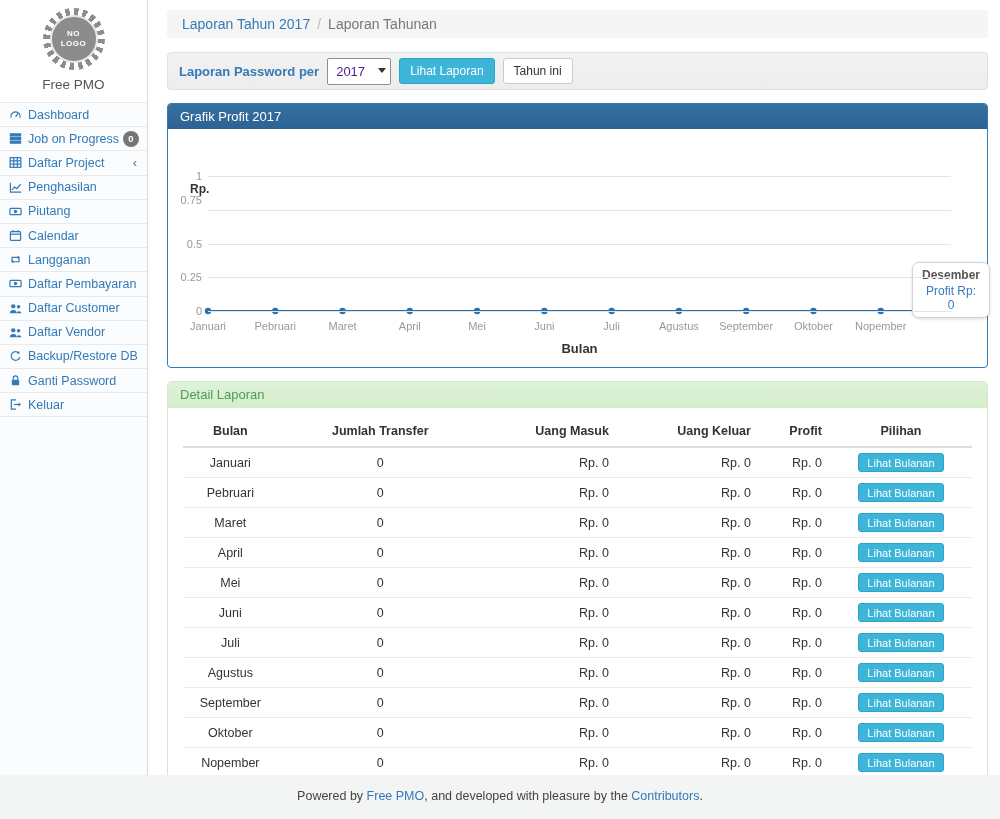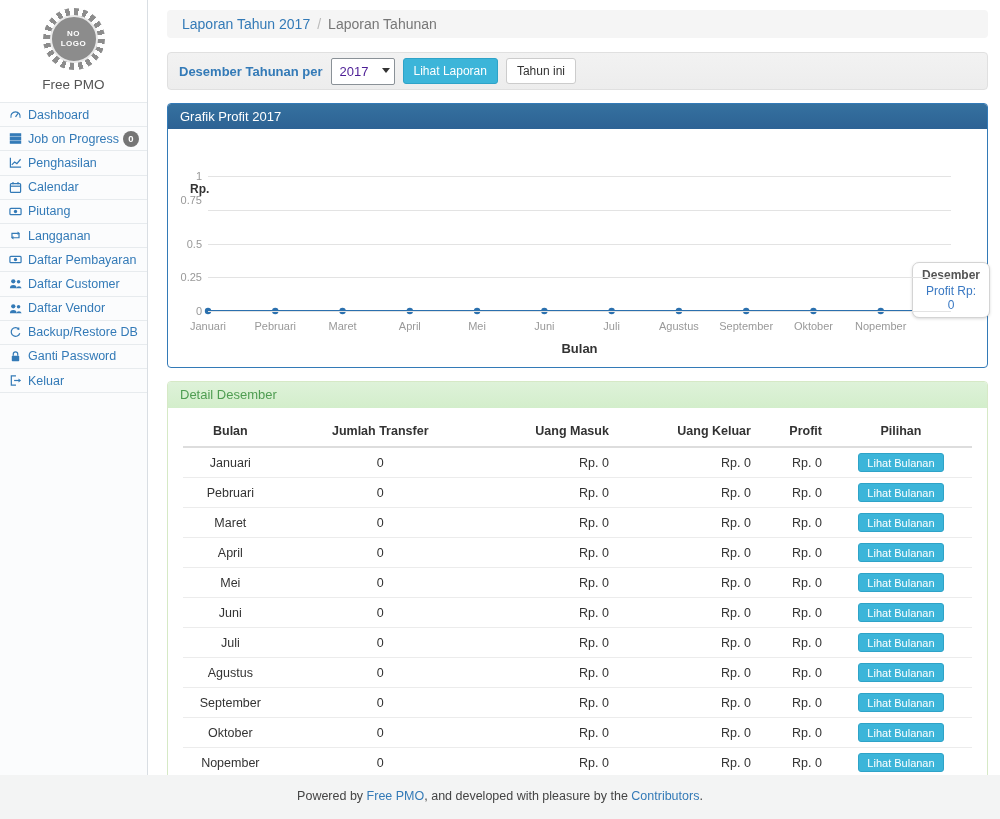--- a/index.html
+++ b/index.html
@@ -101,45 +101,58 @@
             <rect x="1.5" y="5.9" width="11" height="2.2" fill="#337ab7"></rect>
             <rect x="1.5" y="9.8" width="11" height="2.2" fill="#337ab7"></rect>
           </svg>
         </span>
         <span class="lbl">Job on Progress</span>
         <span class="badge0">0</span>
       </li>
       <li>
         <span class="mi">
           <svg width="13" height="13" viewBox="0 0 14 14" stroke="#337ab7" stroke-width="1.3">
+            <rect x="1.2" y="1.8" width="11.6" height="10.4" fill="none"></rect>
+            <line x1="1.2" y1="5.2" x2="12.8" y2="5.2"></line>
+            <line x1="1.2" y1="8.7" x2="12.8" y2="8.7"></line>
+            <line x1="5.1" y1="1.8" x2="5.1" y2="12.2"></line>
+            <line x1="9" y1="1.8" x2="9" y2="12.2"></line>
+          </svg>
+        </span>
+        <span class="lbl">Daftar Project</span>
+        <span class="chev">‹</span>
+      </li>
+      <li>
+        <span class="mi">
+          <svg width="13" height="13" viewBox="0 0 14 14" stroke="#337ab7" stroke-width="1.3">
             <polyline points="1.5,2 1.5,12 13,12" fill="none"></polyline>
             <polyline points="3,9.5 6,6.5 8.5,8.2 12.5,3.5" fill="none"></polyline>
           </svg>
         </span>
         <span class="lbl">Penghasilan</span>
+      </li>
+      <li>
+        <span class="mi">
+          <svg width="13" height="13" viewBox="0 0 14 14" stroke="#337ab7" stroke-width="1.3">
+            <rect x="1" y="3.6" width="12" height="6.8" rx="1" fill="none"></rect>
+            <circle cx="7" cy="7" r="1.8" fill="#337ab7" stroke="none"></circle>
+          </svg>
+        </span>
+        <span class="lbl">Piutang</span>
       </li>
       <li>
         <span class="mi">
           <svg width="13" height="13" viewBox="0 0 14 14" stroke="#337ab7" stroke-width="1.3">
             <rect x="1.5" y="2.8" width="11" height="9.4" rx="1" fill="none"></rect>
             <line x1="1.5" y1="5.6" x2="12.5" y2="5.6"></line>
             <line x1="4.3" y1="1.2" x2="4.3" y2="3.6"></line>
             <line x1="9.7" y1="1.2" x2="9.7" y2="3.6"></line>
           </svg>
         </span>
         <span class="lbl">Calendar</span>
-      </li>
-      <li>
-        <span class="mi">
-          <svg width="13" height="13" viewBox="0 0 14 14" stroke="#337ab7" stroke-width="1.3">
-            <rect x="1" y="3.6" width="12" height="6.8" rx="1" fill="none"></rect>
-            <circle cx="7" cy="7" r="1.8" fill="#337ab7" stroke="none"></circle>
-          </svg>
-        </span>
-        <span class="lbl">Piutang</span>
       </li>
       <li>
         <span class="mi">
           <svg width="13" height="13" viewBox="0 0 14 14" stroke="#337ab7" stroke-width="1.3">
             <path d="M3.2 9.5 V4.6 H9.6" fill="none"></path>
             <path d="M9.2 2.8 L11.8 4.6 L9.2 6.4 Z" fill="#337ab7" stroke="none"></path>
             <path d="M10.8 4.5 V9.4 H4.4" fill="none"></path>
             <path d="M4.8 7.6 L2.2 9.4 L4.8 11.2 Z" fill="#337ab7" stroke="none"></path>
           </svg>
         </span>
@@ -209,21 +222,21 @@
 
 <div class="main">
 
   <div class="breadcrumb">
     <a href="#">Laporan Tahun 2017</a>
     <span class="sep">/</span>
     <span>Laporan Tahunan</span>
   </div>
 
   <div class="well">
-    <span class="flabel">Desember Tahunan per</span>
+    <span class="flabel">Laporan Password per</span>
     <span class="sel-wrap">
       <select><option>2017</option></select>
       <span class="caret"></span>
     </span>
     <button class="btn btn-info">Lihat Laporan</button>
     <button class="btn btn-default">Tahun ini</button>
   </div>
 
   <div class="panel panel-primary">
     <div class="phead">Grafik Profit 2017</div>
@@ -267,21 +280,21 @@
         <div class="xtick" style="left: 443.636px;">Juli</div>
         <div class="xtick" style="left: 510.909px;">Agustus</div>
         <div class="xtick" style="left: 578.182px;">September</div>
         <div class="xtick" style="left: 645.455px;">Oktober</div>
         <div class="xtick" style="left: 712.727px;">Nopember</div>
         <div class="chart-xlab" style="left: 411.5px;">Bulan</div>
       </div>
   </div>
 
   <div class="panel panel-success">
-    <div class="phead">Detail Desember</div>
+    <div class="phead">Detail Laporan</div>
     <div class="pbody">
       <table class="report">
         <thead>
             <tr id="report-head">
               <th class="c" style="width: 12%;">Bulan</th>
               <th class="c" style="width: 26%;">Jumlah Transfer</th>
               <th class="r" style="width: 17%;">Uang Masuk</th>
               <th class="r" style="width: 18%;">Uang Keluar</th>
               <th class="r" style="width: 9%;">Profit</th>
               <th class="c" style="width: 18%;">Pilihan</th>

